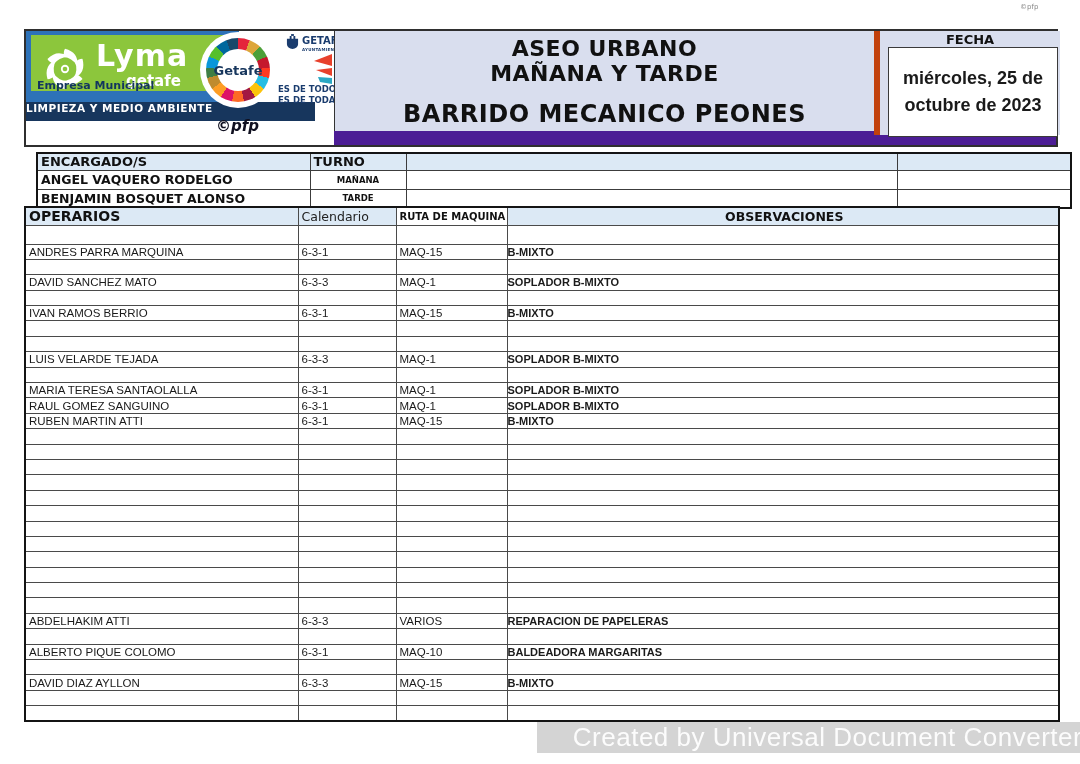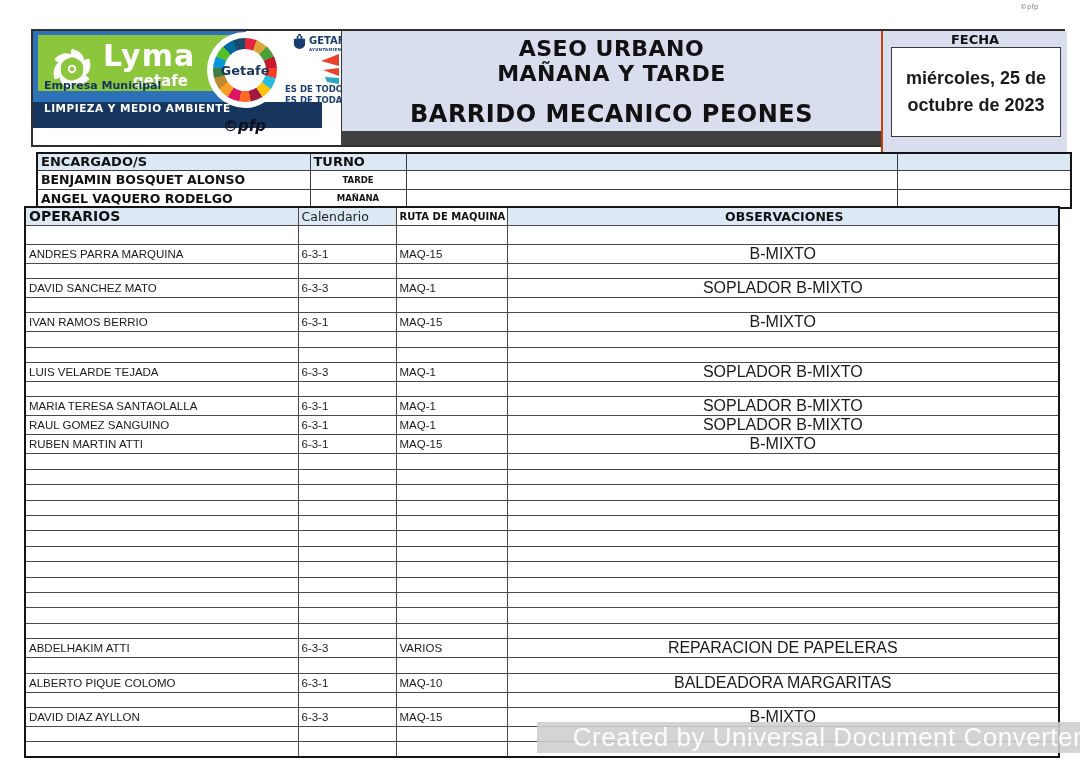--- a/index.html
+++ b/index.html
@@ -4,30 +4,30 @@
 <style>
   html,body{margin:0;padding:0;background:#fff;}
   .page{position:relative;width:1080px;height:764px;background:#ffffff;overflow:hidden;
         font-family:"DejaVu Sans",sans-serif;color:#111;}
 
   
   .corner-pfp{position:absolute;top:3px;left:1020px;font-size:7px;color:#888;font-family:"DejaVu Sans",sans-serif;}
 
   
   .header-band{position:absolute;left:24px;top:29px;width:1034px;height:118px;
-               border:2px solid #2f2f2f;box-sizing:border-box;background:#404040;margin-left:7px;}
+               border:2px solid #2f2f2f;box-sizing:border-box;background:#4c1d95;}
   .logo-section{position:absolute;left:0;top:0;width:308px;height:114px;background:#fff;overflow:hidden;}
   .blue-panel{position:absolute;left:0;top:0;width:213px;height:72px;background:#2d72b8;}
   .green-panel{position:absolute;left:5px;top:4px;width:208px;height:56px;background:#8cc63c;}
   .lyma-swirl{position:absolute;left:16px;top:15px;width:46px;height:46px;}
   .lyma-word{position:absolute;left:70px;top:10px;color:#fff;font-weight:bold;font-size:30px;line-height:30px;letter-spacing:1px;}
   .lyma-sub{position:absolute;left:100px;top:41px;color:#fff;font-weight:bold;font-size:15px;}
   .empresa{position:absolute;left:11px;top:48px;color:#12355f;font-weight:bold;font-size:11px;}
-  .navy-bar{position:absolute;left:0;top:71px;width:289px;height:26px;background:#17365d;color:#fff;
-            font-size:10.5px;font-weight:bold;letter-spacing:.5px;line-height:13px;padding-left:11px;box-sizing:border-box;}
+  .navy-bar{position:absolute;left:0;top:71px;width:289px;height:19px;background:#17365d;color:#fff;
+            font-size:10.5px;font-weight:bold;letter-spacing:.5px;line-height:13px;box-sizing:border-box;}
   .pfp-sig{position:absolute;left:190px;top:86px;font-size:15px;font-weight:bold;font-style:italic;color:#101020;}
   .sdg-wheel{position:absolute;left:174px;top:1px;width:76px;height:76px;border-radius:50%;background:#fff;
              display:flex;align-items:center;justify-content:center;}
   .sdg-ring{width:64px;height:64px;border-radius:50%;display:flex;align-items:center;justify-content:center;
             background:conic-gradient(#e5243b 0 6%,#dda63a 6% 12%,#4c9f38 12% 18%,#c5192d 18% 24%,
             #ff3a21 24% 29%,#26bde2 29% 35%,#fcc30b 35% 41%,#a21942 41% 47%,#fd6925 47% 53%,
             #dd1367 53% 59%,#fd9d24 59% 65%,#bf8b2e 65% 71%,#3f7e44 71% 76%,#0a97d9 76% 82%,
             #56c02b 82% 88%,#00689d 88% 94%,#19486a 94% 100%);}
   .sdg-inner{width:42px;height:42px;border-radius:50%;background:#fff;display:flex;align-items:center;justify-content:center;
              color:#17365d;font-weight:bold;font-size:13px;}
@@ -38,22 +38,22 @@
   .brush{position:absolute;left:32px;top:22px;width:28px;height:32px;}
   .slogan1{position:absolute;left:4px;top:53px;font-size:8.5px;font-weight:bold;color:#1a3c6e;white-space:nowrap;}
   .slogan2{position:absolute;left:4px;top:64px;font-size:8.5px;font-weight:bold;color:#1a3c6e;white-space:nowrap;}
 
   .title-section{position:absolute;left:308px;top:0;width:540px;height:100px;background:#d9deee;
                  border-left:1px solid #333;box-sizing:border-box;text-align:center;}
   .title-l1{margin-top:5px;font-size:22px;font-weight:bold;letter-spacing:.5px;}
   .title-l2{font-size:22px;font-weight:bold;letter-spacing:.5px;}
   .title-l3{margin-top:14px;font-size:24px;font-weight:bold;letter-spacing:.5px;}
 
-  .fecha-section{position:absolute;left:848px;top:0;width:186px;height:138px;background:#d9deee;
-                 border-left:2px solid #c2410c;box-sizing:border-box;}
+  .fecha-section{position:absolute;left:848px;top:0;width:186px;height:104px;background:#d9deee;
+                 border-left:6px solid #c2410c;box-sizing:border-box;}
   .fecha-label{text-align:center;font-size:13px;font-weight:bold;margin-top:1px;}
   .fecha-box{position:absolute;left:8px;top:16px;width:170px;height:90px;background:#fff;
              border:1.5px solid #3a3a3a;box-sizing:border-box;display:flex;flex-direction:column;
              align-items:center;justify-content:center;}
   .fecha-line{font-family:"Liberation Sans",sans-serif;font-weight:bold;font-size:18px;line-height:27px;color:#1a1a1a;}
 
   
   table{border-collapse:collapse;table-layout:fixed;}
   td{overflow:hidden;white-space:nowrap;padding:0 0 0 3px;box-sizing:border-box;}
   .enc-table{position:absolute;left:24px;top:152px;width:1034px;border:2px solid #141414;margin-left:12px;}
@@ -65,21 +65,21 @@
   .op-table{position:absolute;left:24px;top:206px;width:1034px;border:2px solid #141414;}
   .op-table td{border:1px solid #4a4a4a;}
   .op-table thead td{background:#dce9f5;height:18px;}
   .op-table td.op-h{font-size:14px;font-weight:bold;}
   .op-table td.cal-h{font-size:12.5px;color:#222;}
   .op-table td.ruta-h{background:#fff;font-size:10px;font-weight:bold;}
   .op-table td.obs-h{font-size:12.5px;font-weight:bold;text-align:center;}
   .op-table tbody tr{height:15.4px;}
   .op-table tbody tr:first-child{height:19px;}
   .op-table tbody td{font-family:"Liberation Sans",sans-serif;font-size:11.5px;color:#1a1a1a;}
-  .op-table tbody td.obs{font-size:16px;text-align:center;padding:0;}
+  .op-table tbody td.obs{font-size:11px;padding:0;font-weight:bold;}
 
   
   .watermark{position:absolute;left:537px;top:722px;width:525px;height:31px;
              background:rgba(206,206,206,0.88);z-index:5;display:flex;align-items:center;justify-content:center;padding-left:28px;}
   .watermark span{font-family:"Liberation Sans",sans-serif;font-weight:300;font-size:26px;
                   color:rgba(255,255,255,0.93);white-space:nowrap;letter-spacing:.5px;}
 </style>
 </head>
 <body>
 
@@ -154,28 +154,28 @@
         <col style="width:174px">
       </colgroup>
     <tbody>
         <tr class="hdr">
       <td>ENCARGADO/S</td>
       <td>TURNO</td>
       <td></td>
       <td></td>
     </tr>
     <tr class="person">
+      <td>ANGEL VAQUERO RODELGO</td>
+      <td class="turno-val">MAÑANA</td>
+      <td></td>
+      <td></td>
+    </tr>
+    <tr class="person">
       <td>BENJAMIN BOSQUET ALONSO</td>
       <td class="turno-val">TARDE</td>
-      <td></td>
-      <td></td>
-    </tr>
-    <tr class="person">
-      <td>ANGEL VAQUERO RODELGO</td>
-      <td class="turno-val">MAÑANA</td>
       <td></td>
       <td></td>
     </tr>
   </tbody>
     </table>
 
   <table class="op-table">
     <colgroup>
         <col style="width:273px">
         <col style="width:98px">

